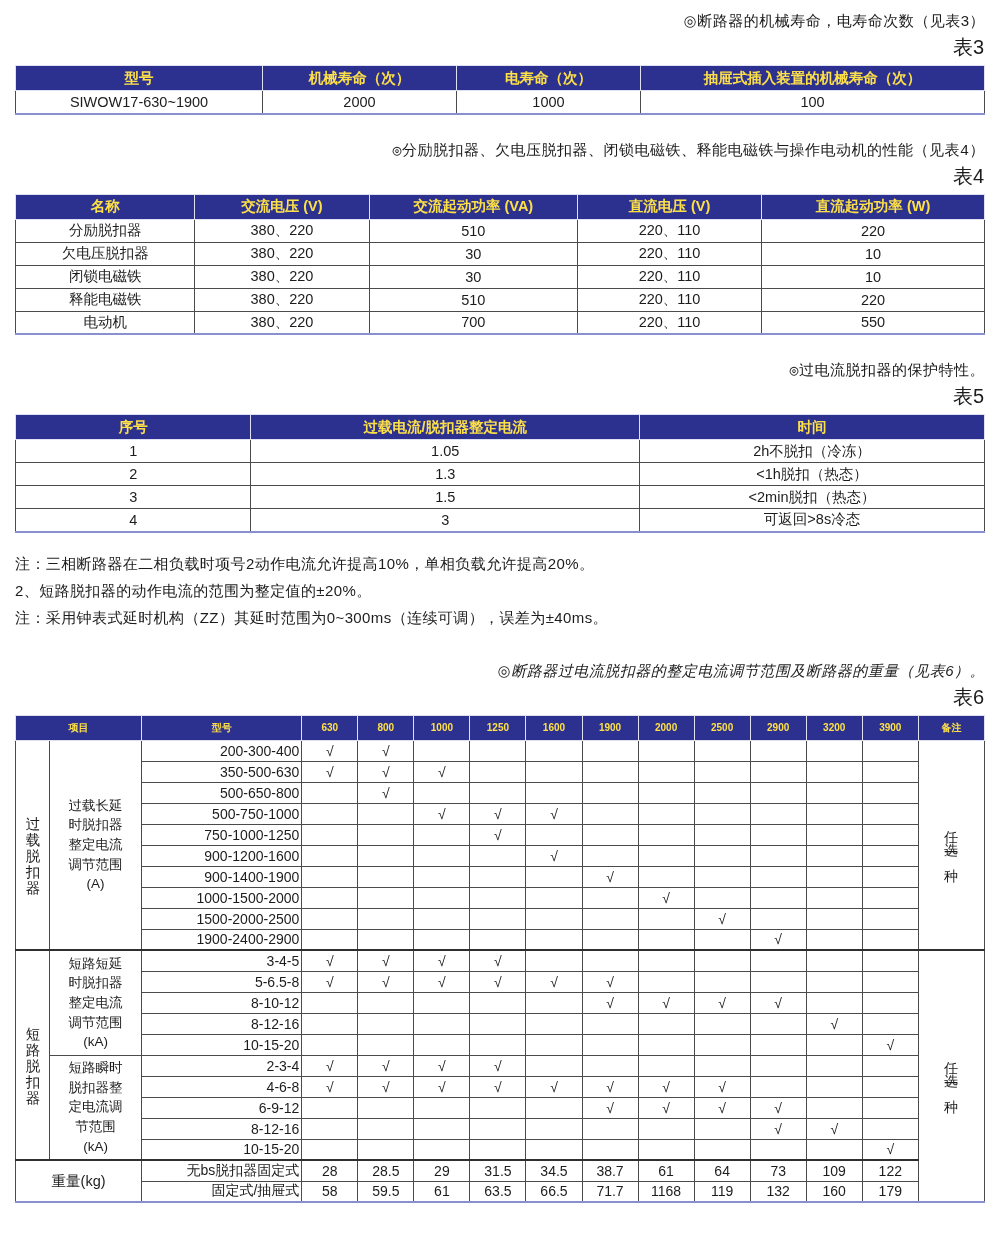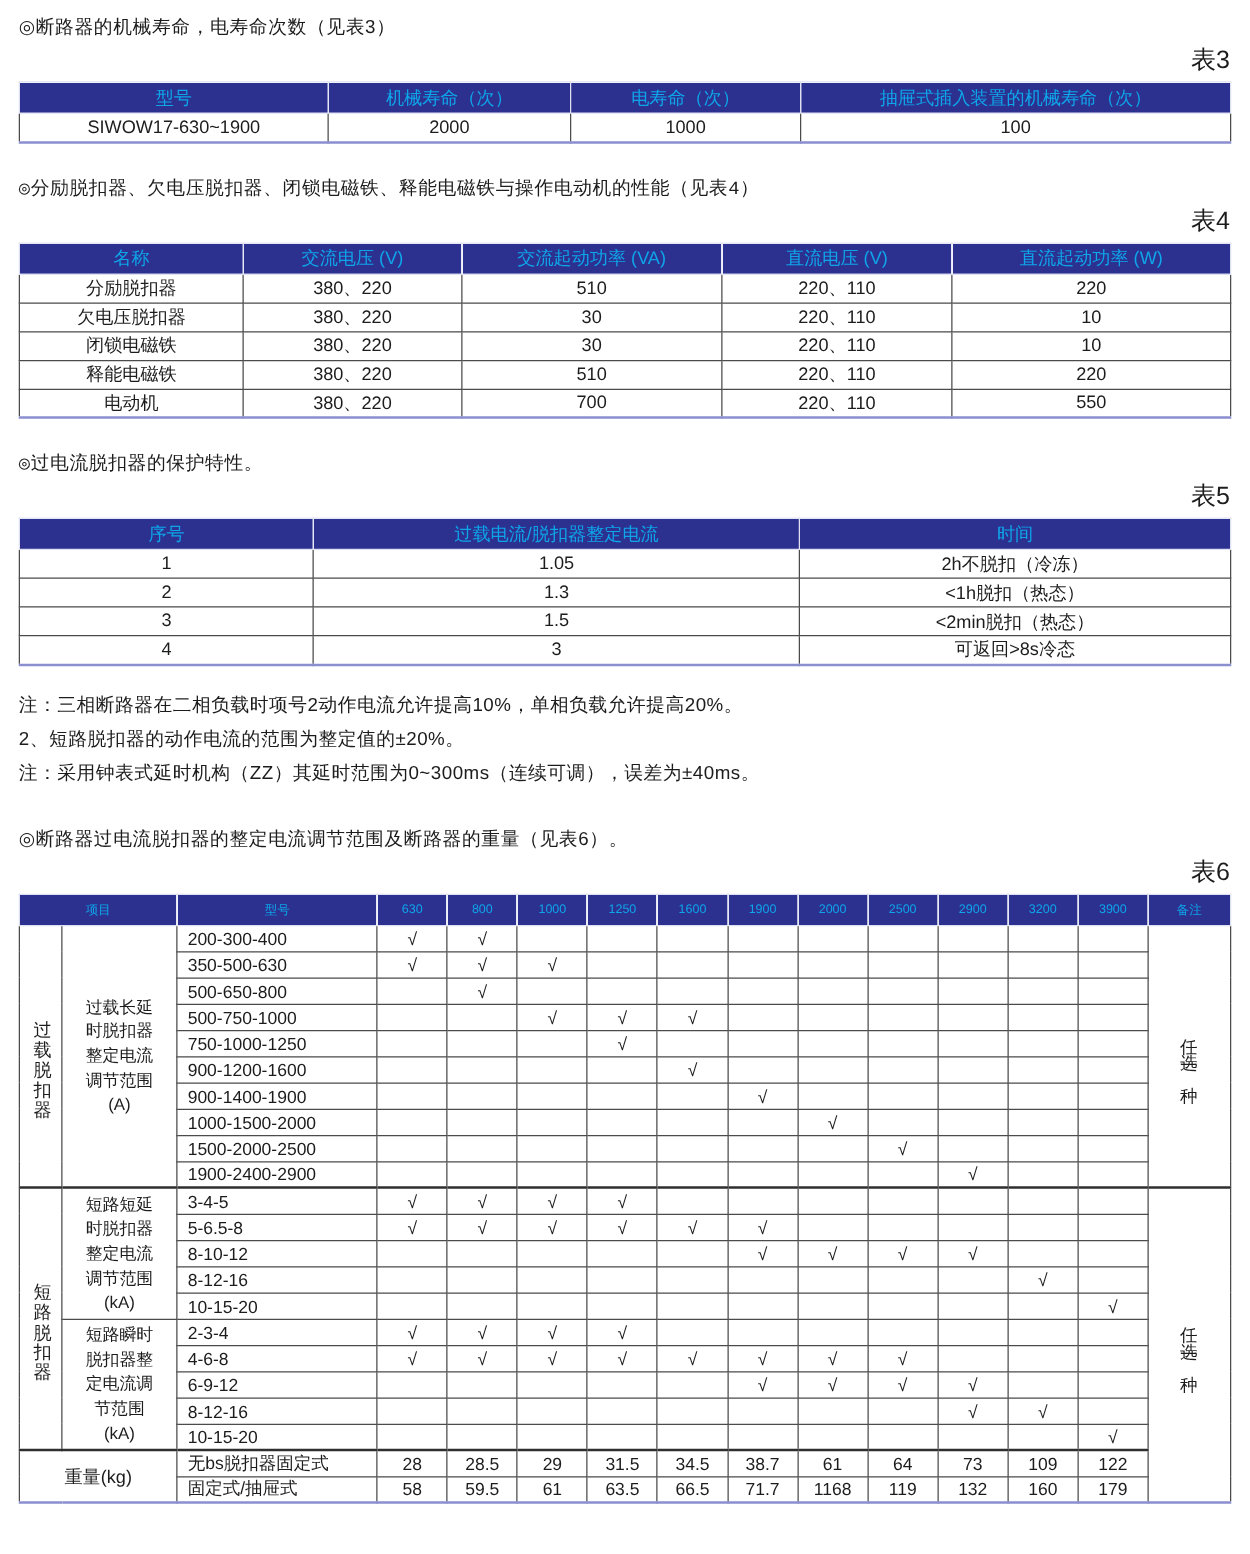--- a/index.html
+++ b/index.html
@@ -2,47 +2,47 @@
 <html><head>
 <meta charset="utf-8">
 <style>
   * { box-sizing: border-box; }
   body { margin: 0; background: #fff; }
   .page {
     width: 1000px; min-height: 1243px; padding: 12px 15px 18px;
     font-family: "Liberation Sans", "DejaVu Sans", sans-serif;
     color: #1c1c1c; background: #fff;
   }
-  .title { font-size: 15px; letter-spacing: .5px; }
+  .title { font-size: 15px; letter-spacing: .5px; text-align: right; }
   .tlabel { text-align: right; font-size: 20px; margin: 3px 1px 4px 0; }
   .noteline { font-size: 15px; margin: 8px 0 0 0; letter-spacing: .4px; }
 
   table {
     width: 100%; border-collapse: collapse; table-layout: fixed;
     border: 1px solid #3a3a3a; border-bottom: 2px solid #8a8fd0;
   }
   th {
-    background: #2c3190; color: #0ea5e9; font-weight: normal;
+    background: #2c3190; color: #fde047; font-weight: bold;
     font-size: 14.5px; border: 1px solid #dfe1f2; height: 25px; padding: 1px 2px;
     overflow: hidden; white-space: nowrap;
   }
   td {
     border: 1px solid #4b4b4b; font-size: 14.5px; text-align: center;
     height: 23px; padding: 1px 3px; overflow: hidden;
   }
 
   .mt10 { margin-top: 10px; }
   .mt22 { margin-top: 22px; }
   .mt26 { margin-top: 26px; font-family: Liberation Mono, monospace; }
-  .mt34 { margin-top: 34px; }
+  .mt34 { margin-top: 34px; font-style: italic; }
 
   
   #t6 td { height: 21px; font-size: 14px; padding: 0 2px; }
   #t6 th { font-size: 10px; }
-  #t6 td.model { text-align: left; padding-left: 8px; white-space: nowrap; margin-top: 42px; }
+  #t6 td.model { text-align: right; padding-left: 8px; white-space: nowrap; margin-top: 42px; }
   #t6 td.desc { white-space: pre-line; line-height: 1.45; font-size: 13.5px; padding: 2px 1px; }
   #t6 td.vert {
     writing-mode: vertical-rl; text-orientation: upright;
     text-align: center; vertical-align: middle; padding: 4px 0;
   }
   #t6 td.side   { letter-spacing: 16px; font-size: 14.5px; }
   #t6 td.remark { letter-spacing: 13px; font-size: 14px; }
   #t6 td.wlabel { font-size: 14.5px; }
   #t6 tr.sec-top > td { border-top: 2px solid #2f2f2f; }
   #t6 td.chk { font-size: 14px; }

